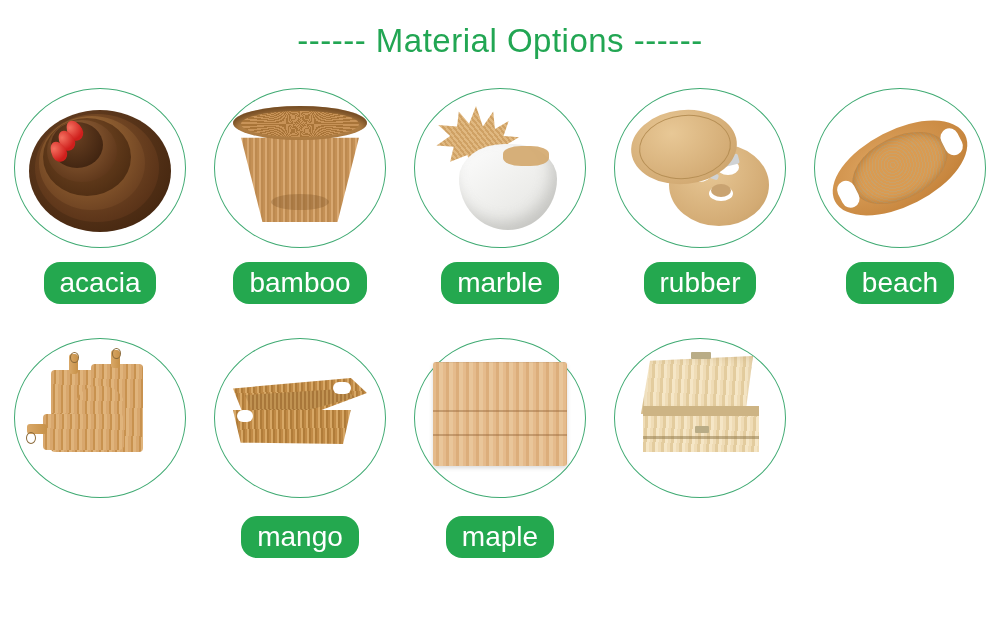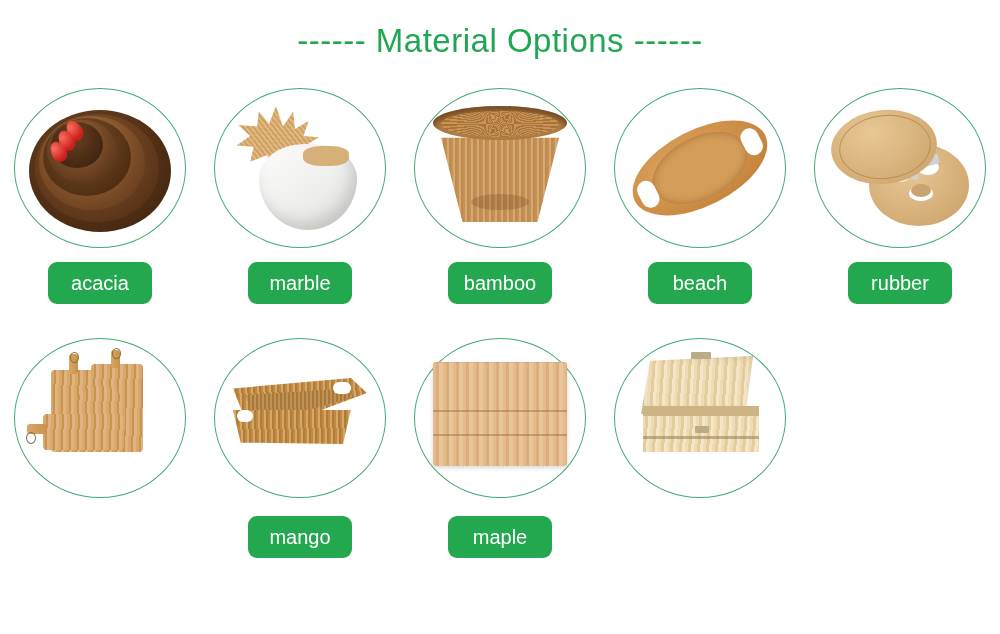--- a/index.html
+++ b/index.html
@@ -39,23 +39,23 @@
     background:#fff;
   }
   .art{position:relative;width:150px;height:140px;}
 
   
   .badge{
     margin-top:14px;
     min-width:104px;
     height:42px;
     background:#24a84f;
-    border-radius:9px;
+    border-radius:16px;
     color:#ffffff;
-    font-size:20px;
+    font-size:28px;
     line-height:42px;
     text-align:center;
     padding:0 16px;
     box-sizing:border-box;
     white-space:nowrap;
   }
   .row-2 .badge{margin-top:18px;}
 
   
   .sh{position:absolute;}
@@ -175,71 +175,71 @@
           <div class="sh tomato" style="left:34px;top:32px;width:15px;height:21px;"></div>
           <div class="sh tomato" style="left:26px;top:43px;width:15px;height:21px;"></div>
         </div>
       </div>
       <div class="badge">acacia</div>
     </div>
 
     <div class="cell">
       <div class="frame">
         <div class="art">
-          <div class="sh pine-crown" style="left:8px;top:8px;width:86px;height:68px;"></div>
-          <div class="sh pine-body" style="left:34px;top:46px;width:98px;height:86px;"></div>
-          <div class="sh" style="left:78px;top:48px;width:46px;height:20px;border-radius:40%;background:#d3a76c;opacity:.9;"></div>
-        </div>
-      </div>
-      <div class="badge">marble</div>
-    </div>
-
-    <div class="cell">
-      <div class="frame">
-        <div class="art">
           <div class="sh bowl-body" style="left:8px;top:16px;width:134px;height:108px;"></div>
           <div class="sh bowl-rim" style="left:8px;top:8px;width:134px;height:34px;"></div>
           <div class="sh bowl-inner" style="left:16px;top:13px;width:118px;height:26px;"></div>
           <div class="sh" style="left:46px;top:96px;width:58px;height:16px;border-radius:50%;background:rgba(120,80,35,.30);"></div>
         </div>
       </div>
       <div class="badge">bamboo</div>
     </div>
 
     <div class="cell">
       <div class="frame">
         <div class="art">
-          <div class="sh" style="left:0;top:6px;width:150px;height:128px;transform:rotate(-27deg);">
-            <div class="sh tray-oval" style="left:2px;top:26px;width:146px;height:76px;"></div>
-            <div class="sh tray-inner" style="left:24px;top:33px;width:102px;height:62px;"></div>
-            <div class="sh tray-hole" style="left:8px;top:50px;width:18px;height:28px;border-radius:9px;"></div>
-            <div class="sh tray-hole" style="left:124px;top:50px;width:18px;height:28px;border-radius:9px;"></div>
-          </div>
-        </div>
-      </div>
-      <div class="badge">beach</div>
+          <div class="sh pine-crown" style="left:8px;top:8px;width:86px;height:68px;"></div>
+          <div class="sh pine-body" style="left:34px;top:46px;width:98px;height:86px;"></div>
+          <div class="sh" style="left:78px;top:48px;width:46px;height:20px;border-radius:40%;background:#d3a76c;opacity:.9;"></div>
+        </div>
+      </div>
+      <div class="badge">marble</div>
     </div>
 
     <div class="cell">
       <div class="frame">
         <div class="art">
           <div class="sh disc" style="left:44px;top:46px;width:100px;height:82px;"></div>
           <div class="sh slot" style="left:62px;top:68px;width:24px;height:16px;"></div>
           <div class="sh slot" style="left:92px;top:62px;width:22px;height:15px;"></div>
           <div class="sh slot" style="left:84px;top:88px;width:24px;height:15px;"></div>
           <div class="sh knife" style="left:64px;top:72px;width:30px;height:6px;transform:rotate(18deg);"></div>
           <div class="sh knife" style="left:92px;top:58px;width:22px;height:10px;transform:rotate(-14deg);"></div>
           <div class="sh" style="left:86px;top:86px;width:20px;height:13px;border-radius:50%;background:#c9a371;"></div>
           <div class="sh disc" style="left:6px;top:12px;width:106px;height:74px;transform:rotate(-6deg);"></div>
           <div class="sh disc-groove" style="left:14px;top:17px;width:90px;height:62px;transform:rotate(-6deg);"></div>
         </div>
       </div>
       <div class="badge">rubber</div>
     </div>
 
+    <div class="cell">
+      <div class="frame">
+        <div class="art">
+          <div class="sh" style="left:0;top:6px;width:150px;height:128px;transform:rotate(-27deg);">
+            <div class="sh tray-oval" style="left:2px;top:26px;width:146px;height:76px;"></div>
+            <div class="sh tray-inner" style="left:24px;top:33px;width:102px;height:62px;"></div>
+            <div class="sh tray-hole" style="left:8px;top:50px;width:18px;height:28px;border-radius:9px;"></div>
+            <div class="sh tray-hole" style="left:124px;top:50px;width:18px;height:28px;border-radius:9px;"></div>
+          </div>
+        </div>
+      </div>
+      <div class="badge">beach</div>
+    </div>
+
   </div>
 
   <div class="row row-2">
 
     <div class="cell">
       <div class="frame">
         <div class="art">
           <div class="sh board" style="left:26px;top:22px;width:46px;height:82px;"></div>
           <div class="sh handle" style="left:44px;top:6px;width:9px;height:20px;"></div>
           <div class="sh loop" style="left:45px;top:4px;width:7px;height:9px;"></div>

